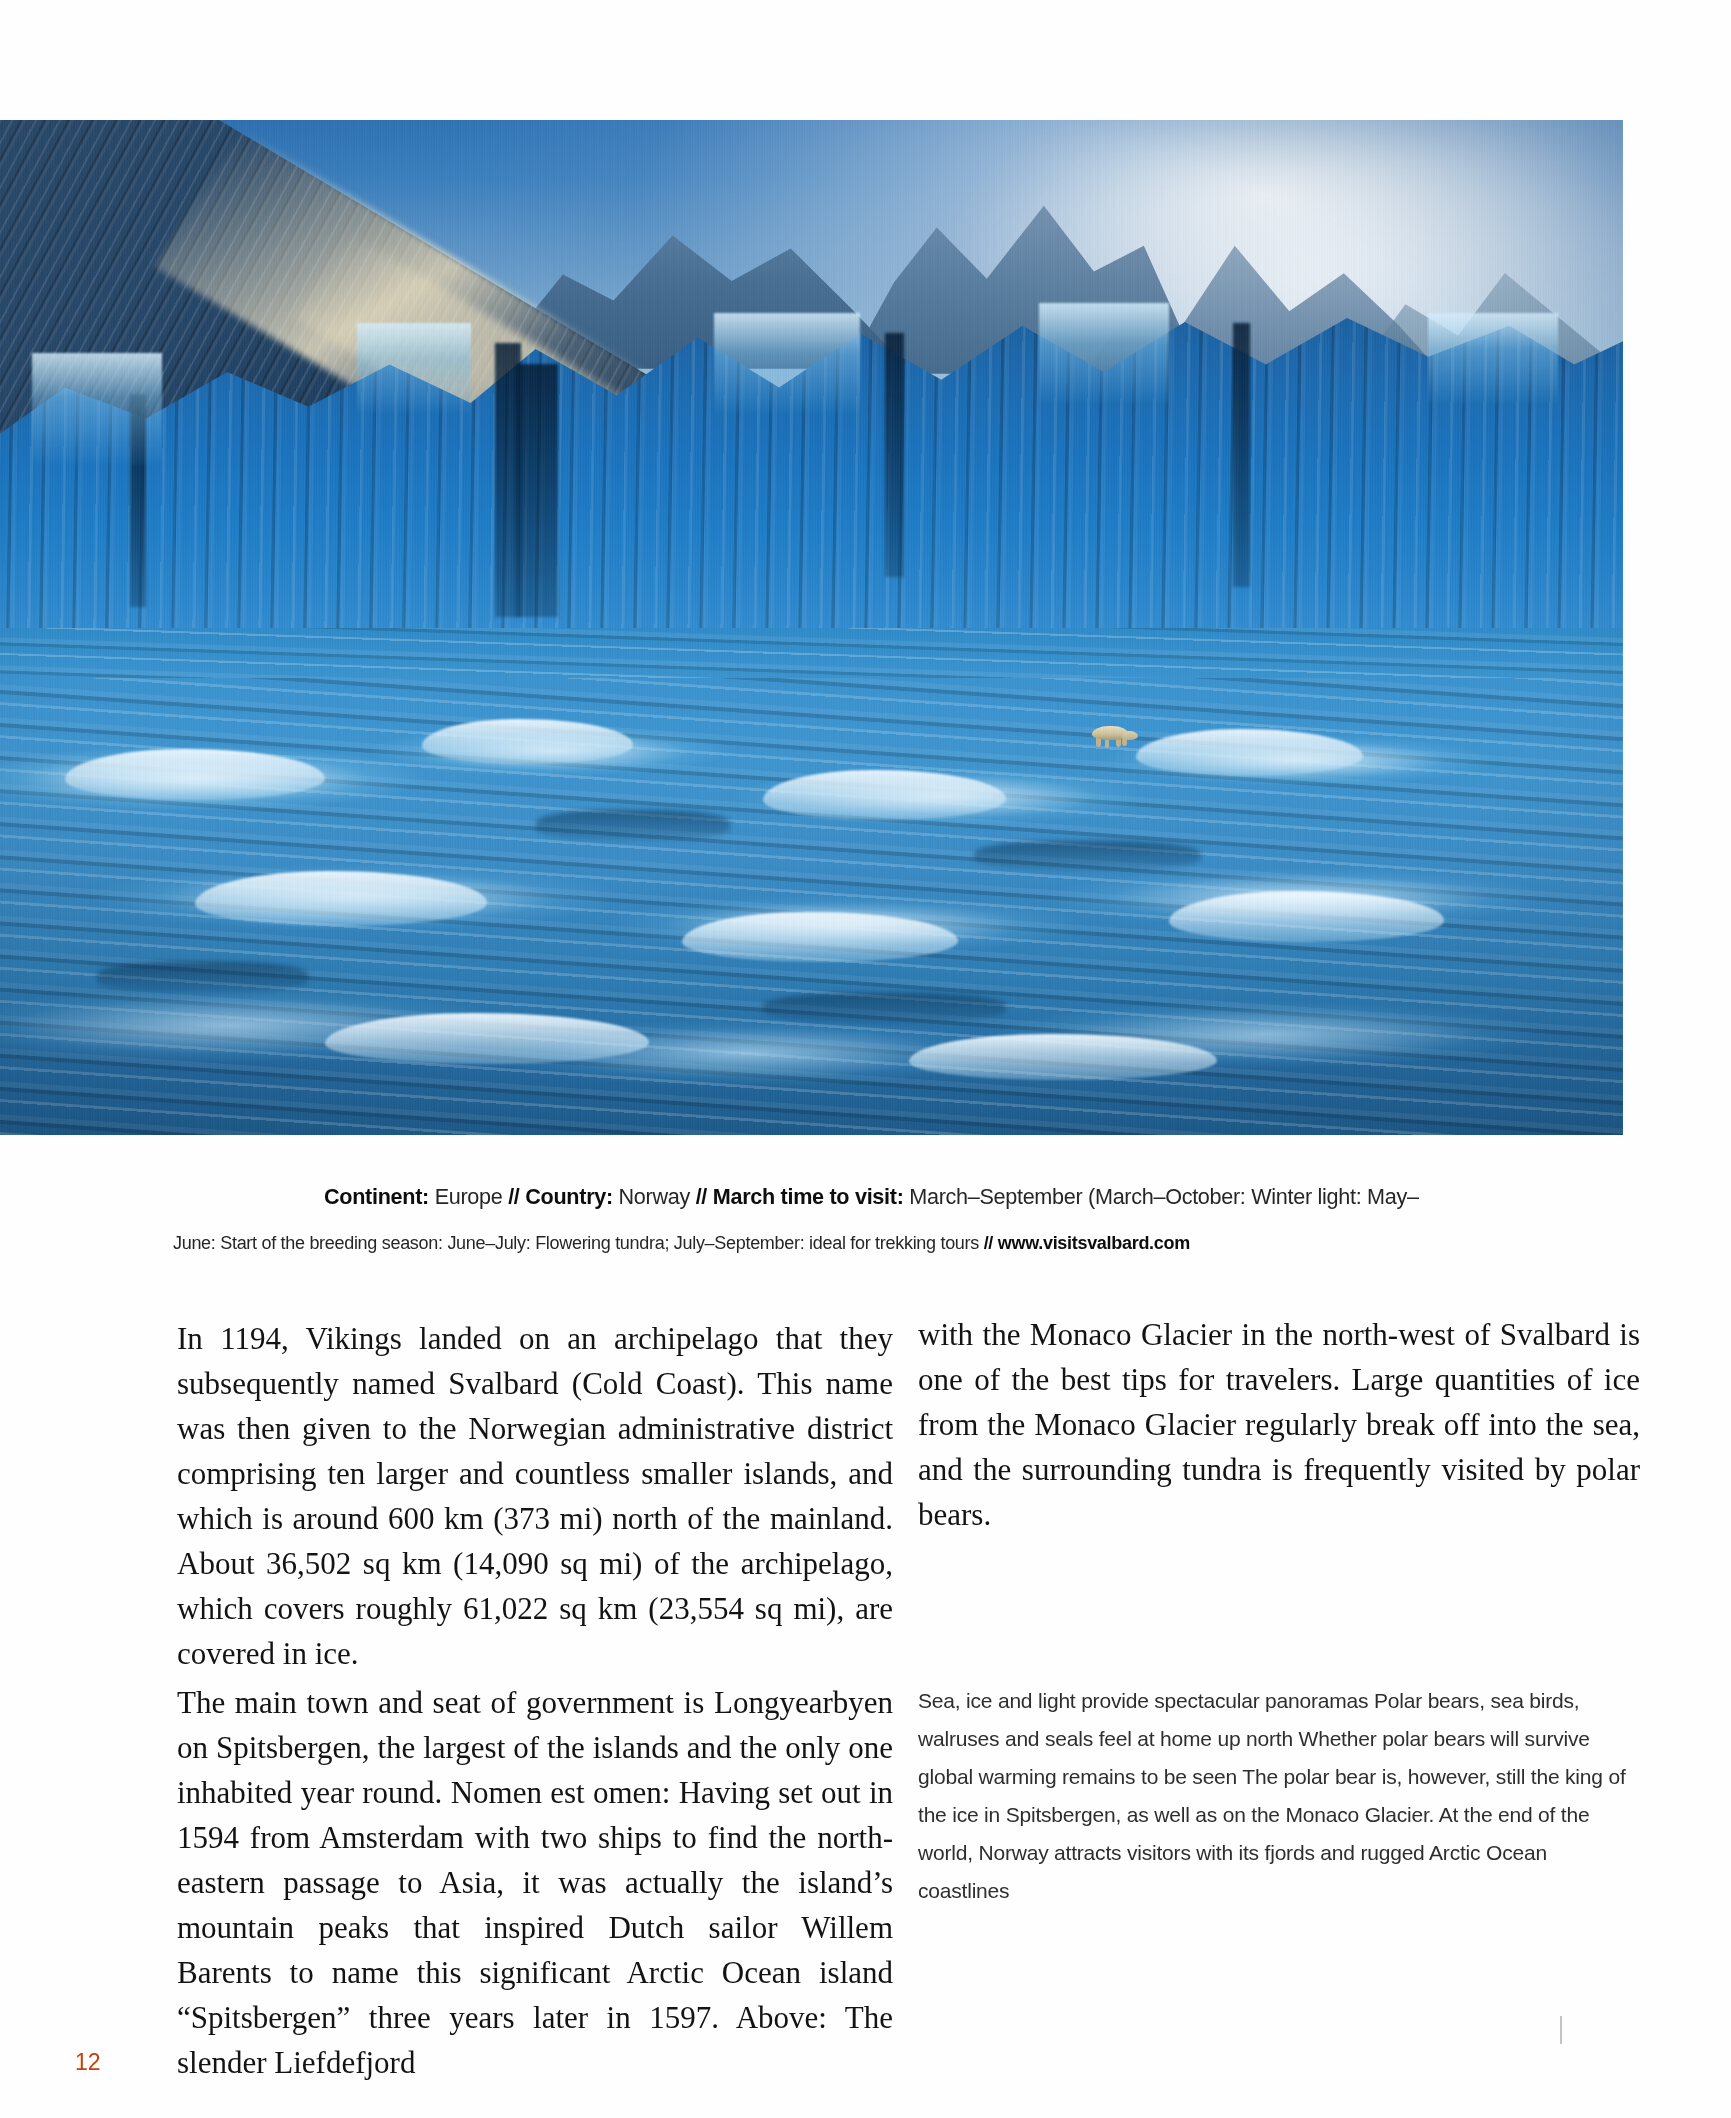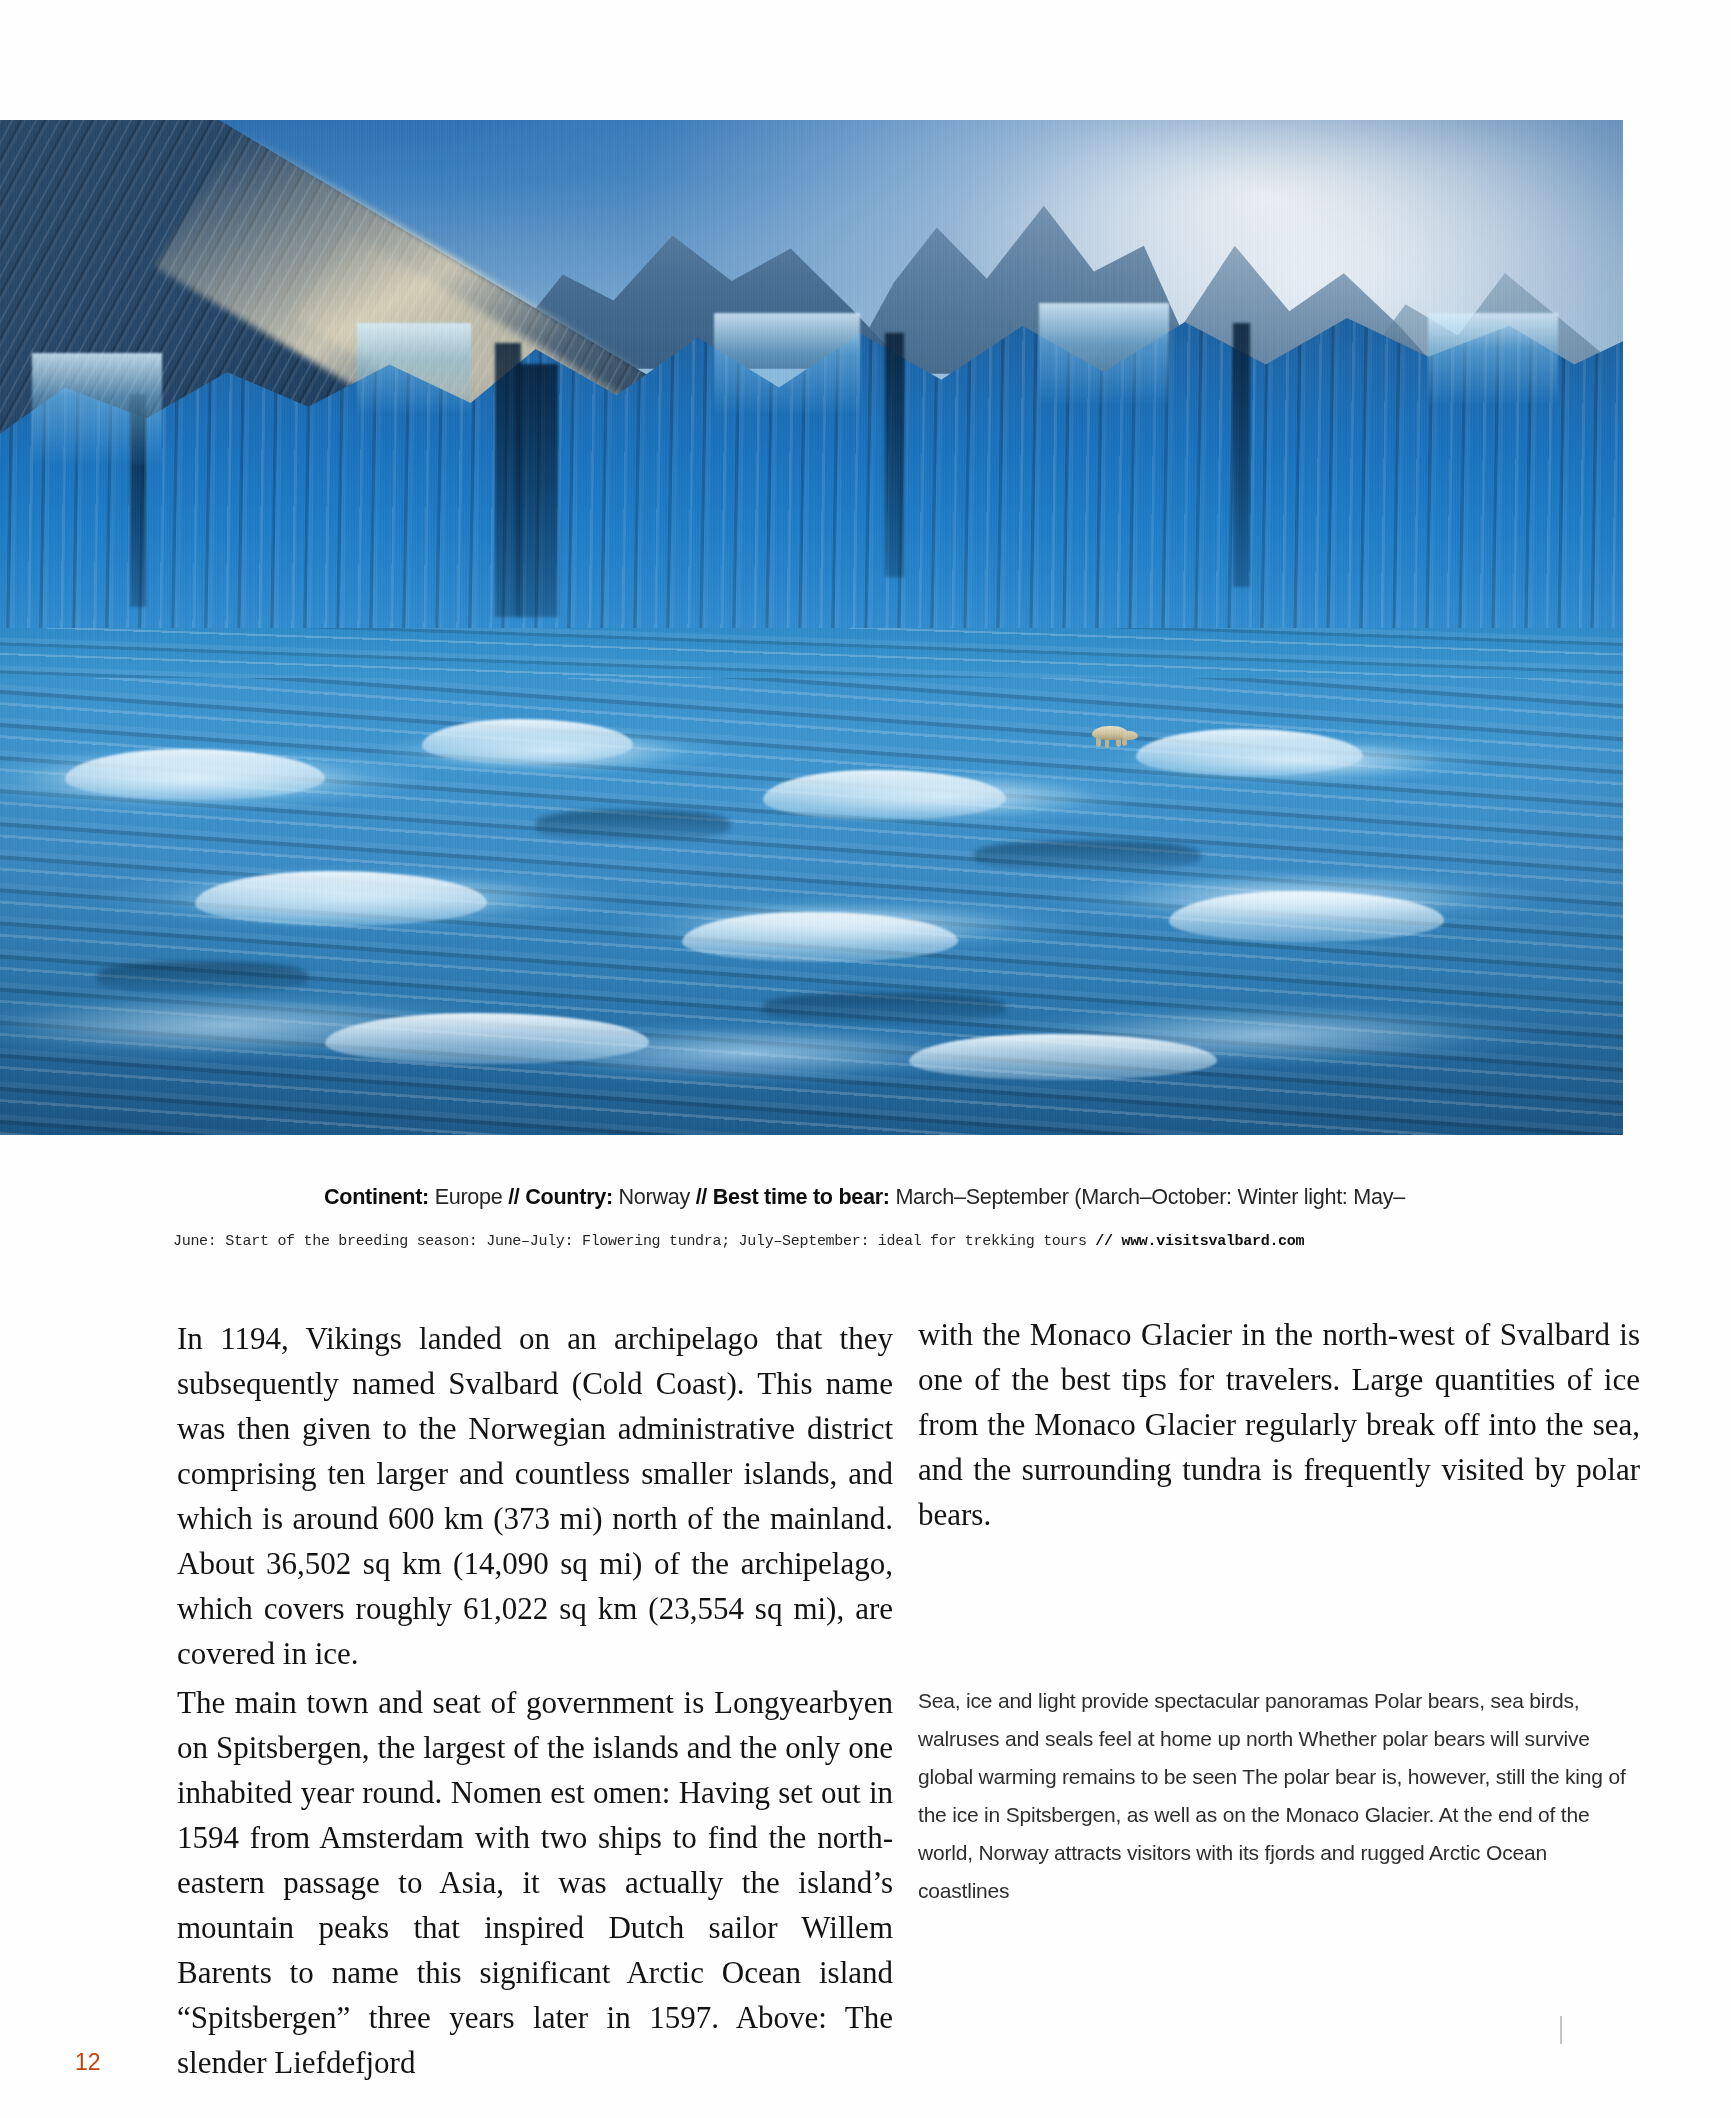--- a/index.html
+++ b/index.html
@@ -262,22 +262,22 @@
     font-size: 21.6px;
     color:#262626;
     white-space: nowrap;
     letter-spacing: -0.3px;
   }
   .meta-line2 {
     position:absolute;
     left: 173px;
     top: 1233px;
     width: 1383px;
-    font-family: Liberation Mono, monospace;
-    font-size: 15px;
+    font-family: Liberation Sans, sans-serif;
+    font-size: 18px;
     color:#262626;
     white-space: nowrap;
     letter-spacing: -0.3px;
   }
   .meta-line1 b, .meta-line2 b { font-weight:bold; color:#0d0d0d;margin-top:32px; }
 
   
   .col-left {
     position: absolute;
     left: 173px;
@@ -394,21 +394,21 @@
         <div class="bear-head"></div>
       </div>
 
       <div class="photo-grain"></div>
       <div class="photo-vign"></div>
     </div>
   </div>
 
 
   <div class="meta-line1">
-    <b>Continent:</b><span> Europe </span><b>//</b><b> Country:</b><span> Norway </span><b>//</b><b> Best time to bear:</b><span> March–September (March–October: Winter light: May–</span>
+    <b>Continent:</b><span> Europe </span><b>//</b><b> Country:</b><span> Norway </span><b>//</b><b> March time to visit:</b><span> March–September (March–October: Winter light: May–</span>
   </div>
 
   <div class="meta-line2">
     <span>June: Start of the breeding season: June–July: Flowering tundra; July–September: ideal for trekking tours </span><b>//</b><b> www.visitsvalbard.com</b>
   </div>
 
   <div class="col-left">
     <p>In 1194, Vikings landed on an archipelago that they subsequently named Svalbard (Cold Coast). This name was then given to the Norwegian administrative district comprising ten larger and countless smaller islands, and which is around 600 km (373 mi) north of the mainland. About 36,502 sq km (14,090 sq mi) of the archipelago, which covers roughly 61,022 sq km (23,554 sq mi), are covered in ice.</p>
     <p>The main town and seat of government is Longyearbyen on Spitsbergen, the largest of the islands and the only one inhabited year round. Nomen est omen: Having  set out in 1594 from Amsterdam with two ships to find the north-eastern passage to Asia, it was actually the island’s mountain peaks that inspired Dutch sailor Willem Barents to name this significant Arctic Ocean island “Spitsbergen” three years later in 1597. Above: The slender Liefdefjord</p>
   </div>

